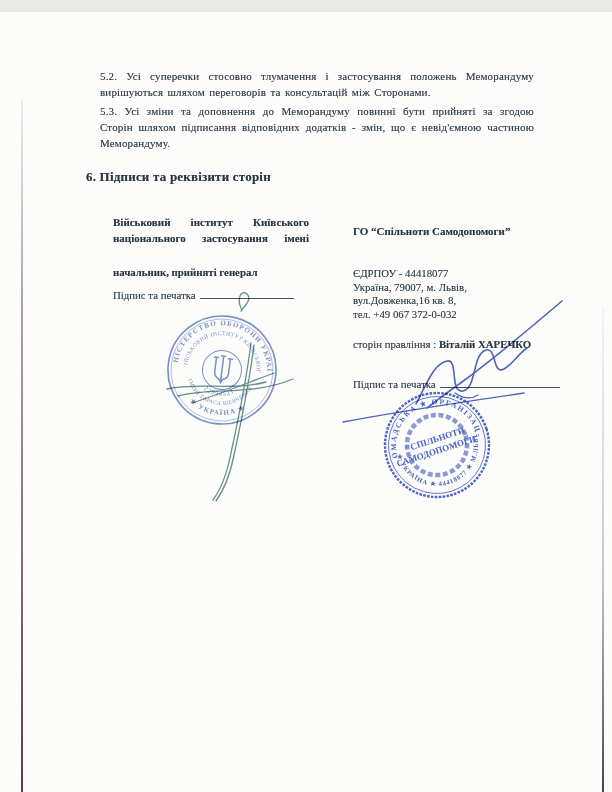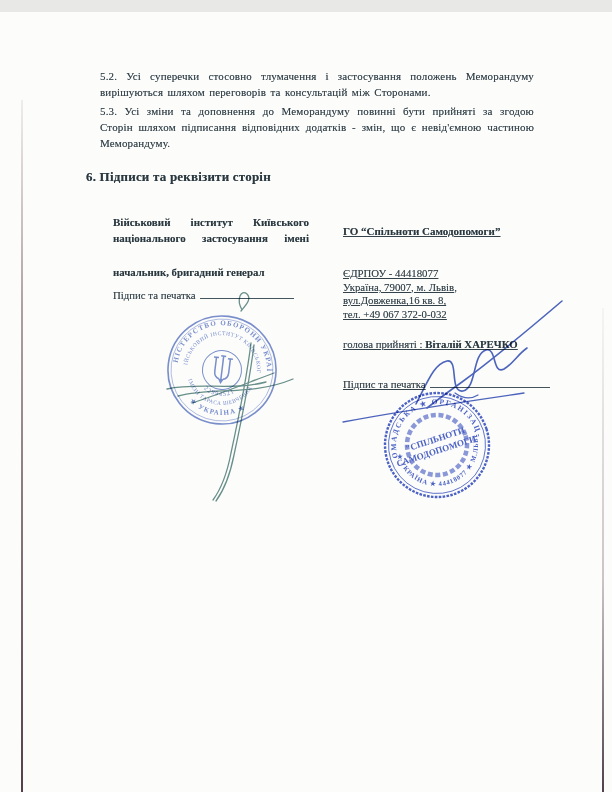--- a/index.html
+++ b/index.html
@@ -17,21 +17,21 @@
   
   .clauses{position:absolute;left:100px;top:56px;width:434px;
     font-size:11px;line-height:16px;text-align:justify;letter-spacing:.15px;word-spacing:1.5px;
     text-shadow:0 0 .4px rgba(51,66,74,.55);}
   .clauses p{margin:0 0 3px 0;}
   .heading6{position:absolute;left:86px;top:157px;font-size:13px;font-weight:bold;
     color:#2a3940;letter-spacing:.2px;text-shadow:0 0 .4px rgba(42,57,64,.55);}
   
   .col{position:absolute;top:202px;font-size:10.8px;text-shadow:0 0 .4px rgba(51,66,74,.5);}
   .col-left{left:113px;width:196px;}
-  .col-right{left:343px;width:215px;text-decoration:underline;}
+  .col-right{left:353px;width:215px;}
   .org-name{font-weight:bold;color:#2a3940;font-size:11px;line-height:16px;}
   .jline{text-align:justify;text-align-last:justify;}
   .req{line-height:13.6px;}
   .col-left .req{margin-top:5px;}
   .col-right .org-name{margin-top:9px;}
   .col-right .req{margin-top:28px;}
   .signer{font-weight:bold;color:#2a3940;line-height:14px;}
   .col-left .signer{margin-top:19px;}
   .col-right .signer-row{margin-top:16px;line-height:15px;}
   .signer-name-ind{padding-left:38px;}
@@ -62,37 +62,37 @@
   </div>
 
   <div class="heading6">6. Підписи та реквізити сторін</div>
 
   <div class="col col-left">
     <div class="org-name">
       <div class="jline">Військовий інститут Київського</div>
       <div class="jline">національного застосування імені</div>
     </div>
     <div class="signer">
-      <div>начальник, бригадний генерал</div>
+      <div>начальник, прийняті генерал</div>
     </div>
     <div class="sig-row">
       <span>Підпис та печатка</span><span class="sig-line left"></span>
     </div>
   </div>
 
   <div class="col col-right">
     <div class="org-name">ГО “Спільноти Самодопомоги”</div>
     <div class="req">
       <div>ЄДРПОУ - 44418077</div>
       <div>Україна, 79007, м. Львів,</div>
       <div>вул.Довженка,16 кв. 8,</div>
       <div>тел. +49 067 372-0-032</div>
     </div>
     <div class="signer-row">
-      <span class="signer-title-normal">голова прийняті :</span>
+      <span class="signer-title-normal">сторін правління :</span>
       <span class="signer-name-bold">Віталій ХАРЕЧКО</span>
     </div>
     <div class="sig-row">
       <span>Підпис та печатка</span><span class="sig-line right"></span>
     </div>
   </div>
 
   <svg class="stamp stamp-left" width="130" height="130" viewBox="-65 -65 130 130">
     <defs>
       <path id="lt45" d="M -45 0 A 45 45 0 1 1 45 0"></path>

